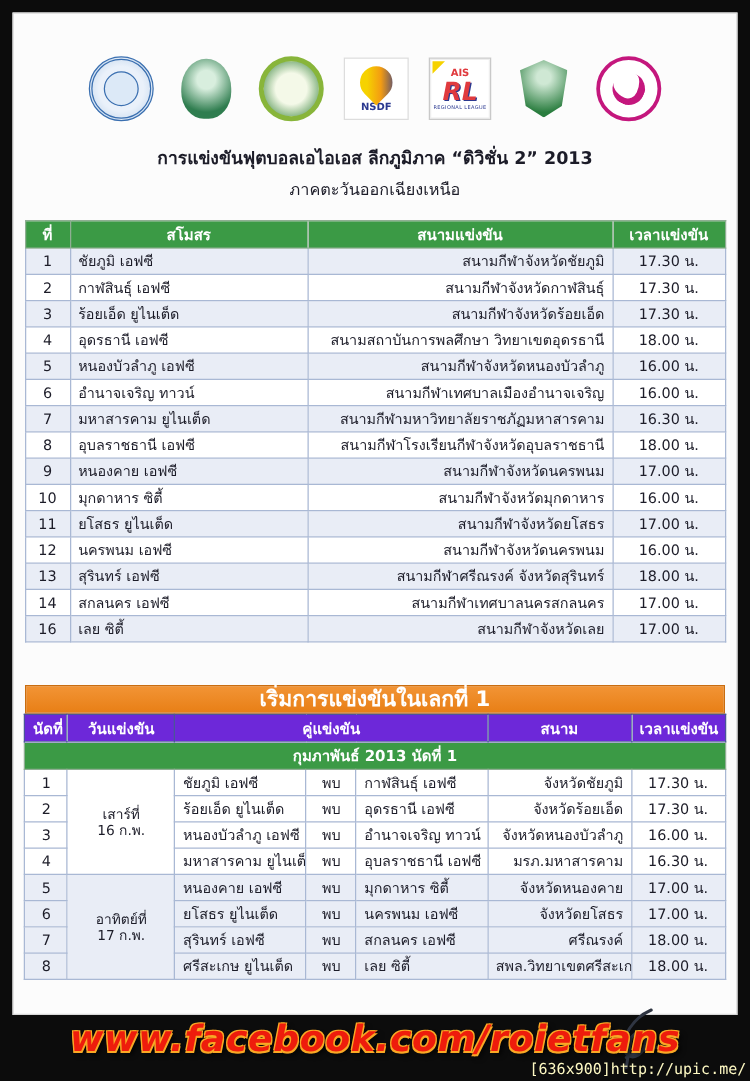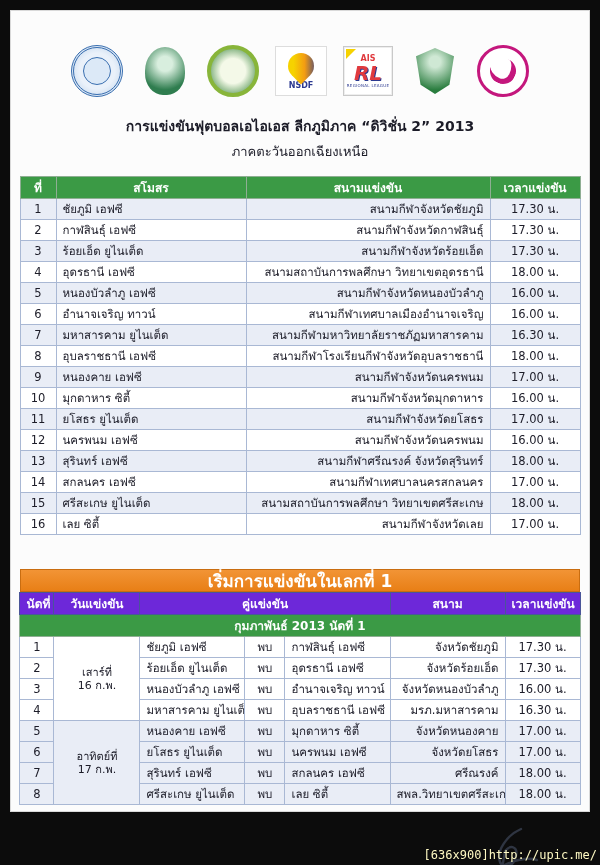--- a/index.html
+++ b/index.html
@@ -203,26 +203,20 @@
           <td class="c-stad">สนามกีฬาศรีณรงค์ จังหวัดสุรินทร์</td>
           <td class="c-time">18.00 น.</td>
         </tr>
       <tr>
           <td class="c-no">14</td>
           <td class="c-club">สกลนคร เอฟซี</td>
           <td class="c-stad">สนามกีฬาเทศบาลนครสกลนคร</td>
           <td class="c-time">17.00 น.</td>
         </tr>
       <tr>
-          <td class="c-no">15</td>
-          <td class="c-club">ศรีสะเกษ ยูไนเต็ด</td>
-          <td class="c-stad">สนามสถาบันการพลศึกษา วิทยาเขตศรีสะเกษ</td>
-          <td class="c-time">18.00 น.</td>
-        </tr>
-      <tr>
           <td class="c-no">16</td>
           <td class="c-club">เลย ซิตี้</td>
           <td class="c-stad">สนามกีฬาจังหวัดเลย</td>
           <td class="c-time">17.00 น.</td>
         </tr>
     </tbody>
   </table>
 
   <div class="banner">เริ่มการแข่งขันในเลกที่ 1</div>
 
@@ -326,14 +320,15 @@
 
   <div class="signature">
     <svg width="92" height="58" viewBox="0 0 92 58">
       <path d="M58 6 C44 12 33 28 37 39 C40 47 51 44 53 33 C55 24 48 21 42 28 L38 52 M38 44 C50 37 64 34 74 37" stroke="#2f3542" stroke-width="2.4" fill="none" stroke-linecap="round"></path>
     </svg>
   </div>
 
 </div>
 
 <div class="footer">
+  <div class="fb-text">www.facebook.com/roietfans</div>
   <div class="credit">[636x900]http://upic.me/</div>
 </div>
 
 </body></html>

